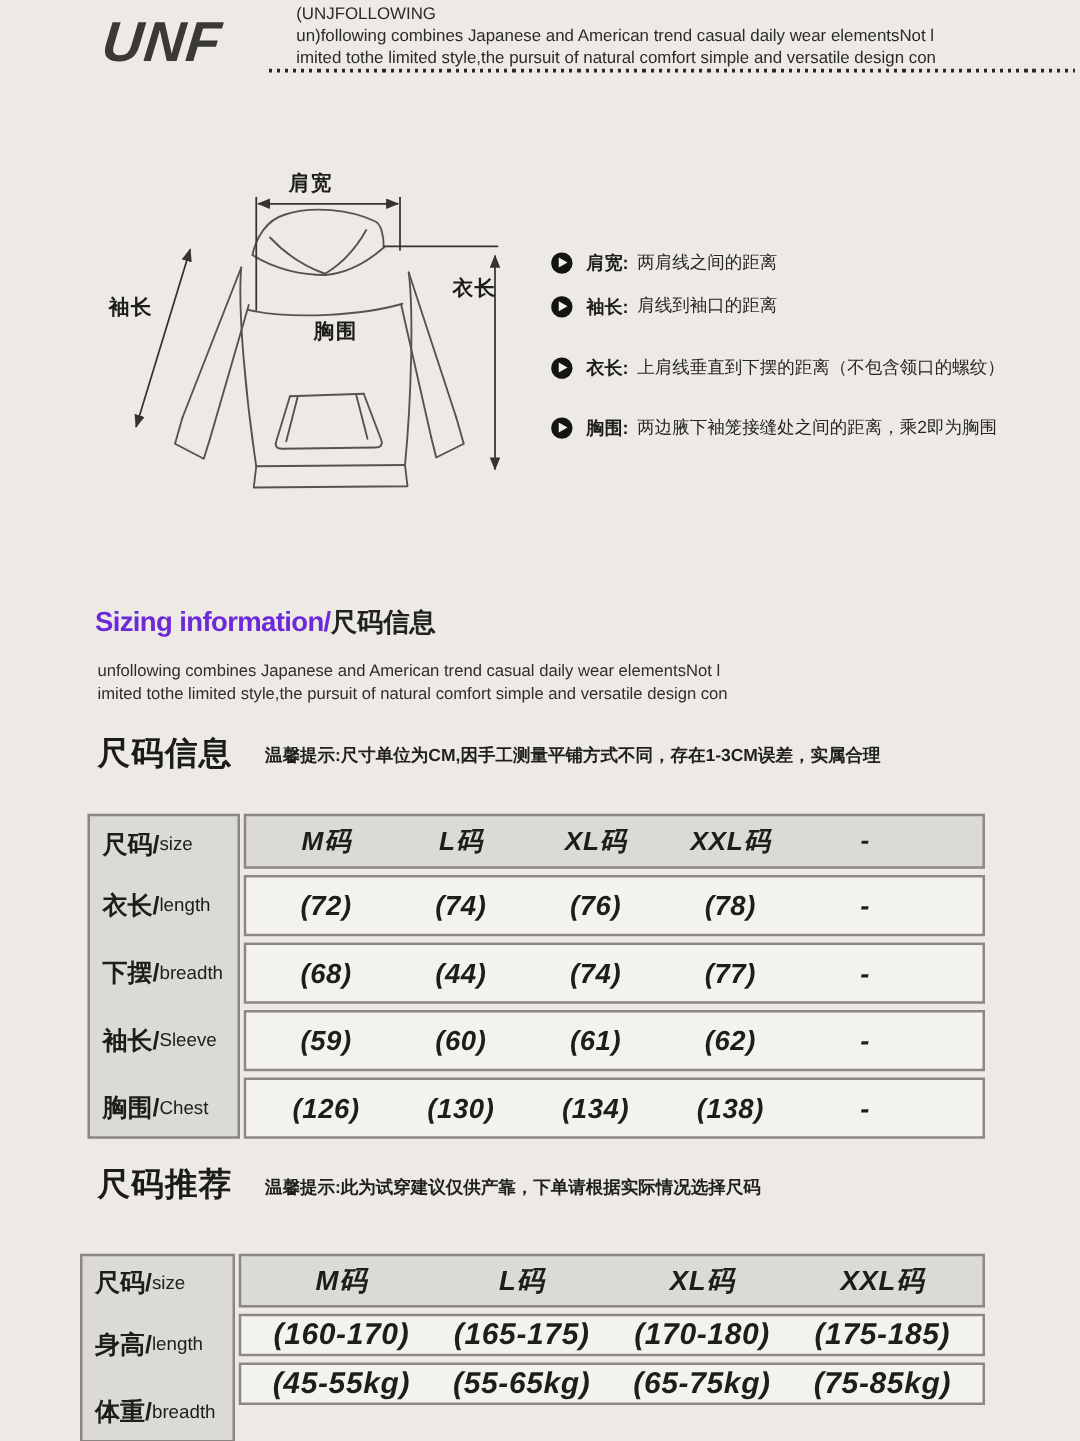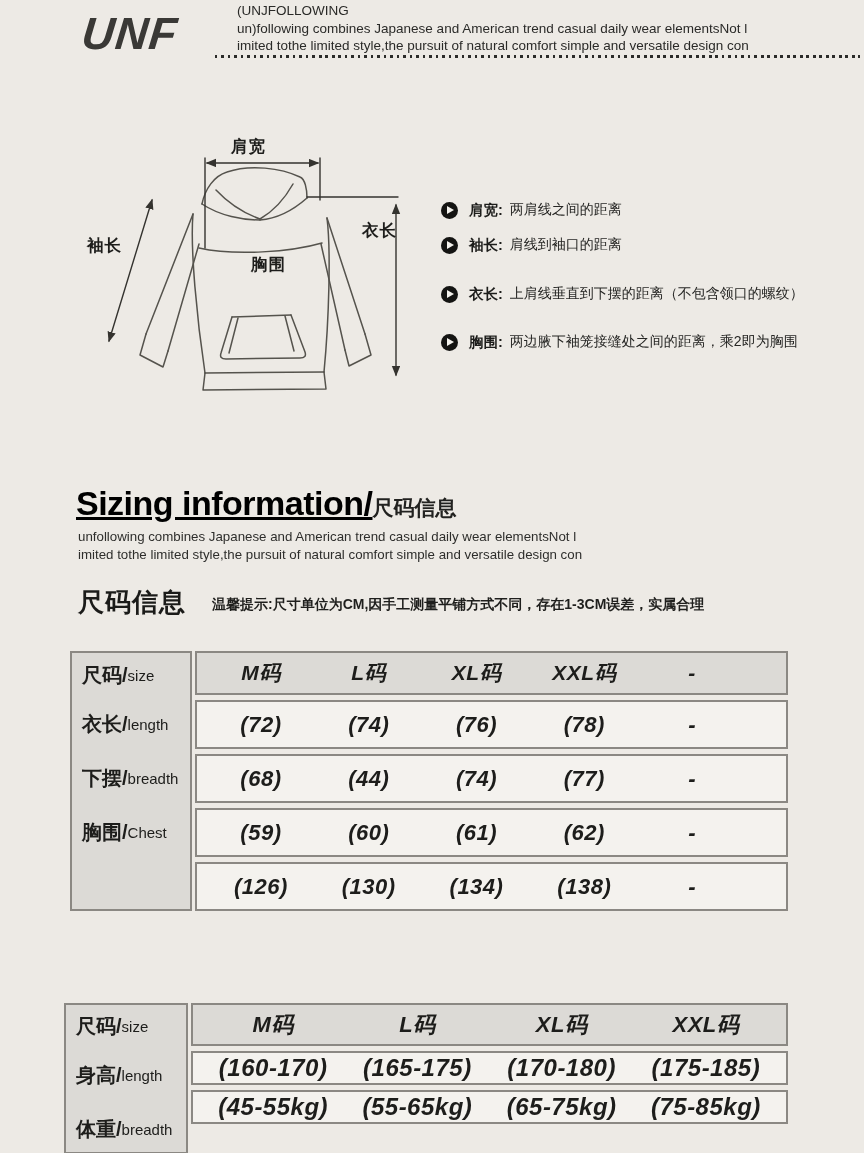--- a/index.html
+++ b/index.html
@@ -20,21 +20,21 @@
   .bullet{position:absolute;left:441px;display:flex;align-items:center;height:20px;}
   .bullet .bicon{width:17px;height:17px;border-radius:50%;background:#141412;flex:0 0 auto;
         display:flex;align-items:center;justify-content:center;margin-right:11px;}
   .bullet .btri{width:0;height:0;border-top:4.5px solid transparent;border-bottom:4.5px solid transparent;
         border-left:7px solid #f3f1ec;margin-left:2px;}
   .bullet .bterm{font-weight:700;font-size:14.5px;margin-right:7px;white-space:nowrap;}
   .bullet .bdesc{font-size:14px;color:#262624;white-space:nowrap;}
 
   
   .sizing-head{position:absolute;left:76px;top:484px;white-space:nowrap;}
-  .sizing-head .en{font-size:34px;font-weight:800;letter-spacing:-0.5px;color:#000000;text-decoration:underline;}
+  .sizing-head .en{font-size:22px;font-weight:800;letter-spacing:-0.5px;color:#6d28d9;}
   .sizing-head .cn{font-size:21px;font-weight:700;color:#222220;}
   .sizing-sub{position:absolute;left:78px;top:528px;font-size:13.3px;line-height:18px;color:#2e2e2c;font-weight:500;}
 
   .section-row{position:absolute;left:78px;display:flex;align-items:center;}
   .section-title{font-size:26px;font-weight:800;color:#1b1b19;letter-spacing:1px;}
   .section-note{font-size:14px;font-weight:700;color:#1f1f1d;margin-left:26px;padding-top:4px;}
 
   
   .t-left{position:absolute;background:#dcdad6;border:2px solid #8b8883;box-sizing:border-box;}
   .t-label{display:flex;align-items:center;padding-left:10px;box-sizing:border-box;white-space:nowrap;}
@@ -177,20 +177,24 @@
         </div>
         <div class="t-label">
           <b>衣长/</b>
           <span> length</span>
         </div>
         <div class="t-label">
           <b>下摆/</b>
           <span>breadth</span>
         </div>
         <div class="t-label">
+          <b>袖长/</b>
+          <span>Sleeve</span>
+        </div>
+        <div class="t-label">
           <b>胸围/</b>
           <span>Chest</span>
         </div>
       </div>
     <div class="t-right">
         <div class="t-row t-head">
           <div class="t-cell">M码</div>
           <div class="t-cell">L码</div>
           <div class="t-cell">XL码</div>
           <div class="t-cell">XXL码</div>
@@ -220,20 +224,24 @@
         <div class="t-row">
           <div class="t-cell">(126)</div>
           <div class="t-cell">(130)</div>
           <div class="t-cell">(134)</div>
           <div class="t-cell">(138)</div>
           <div class="t-cell">-</div>
         </div>
       </div>
   </div>
 
+  <div class="section-row" style="top:930px;">
+    <span class="section-title">尺码推荐</span>
+    <span class="section-note">温馨提示:此为试穿建议仅供产靠，下单请根据实际情况选择尺码</span>
+  </div>
 
   <div id="table2">
     <div class="t-left">
         <div class="t-label first">
           <b>尺码/</b>
           <span>size</span>
         </div>
         <div class="t-label">
           <b>身高/</b>
           <span> length</span>

